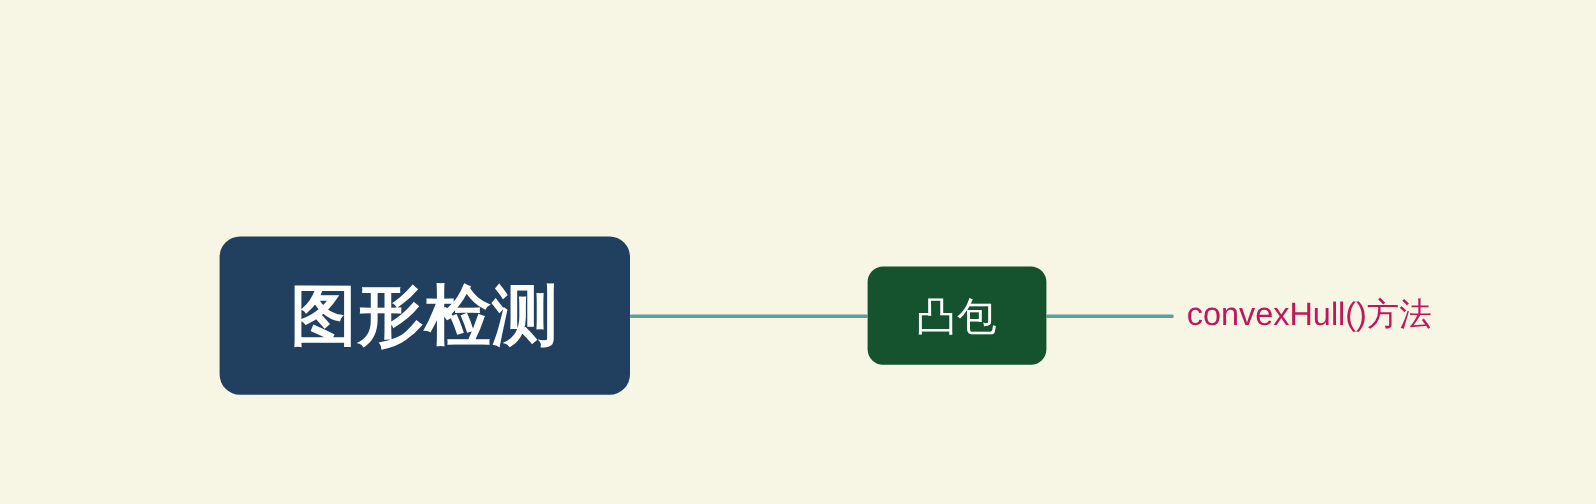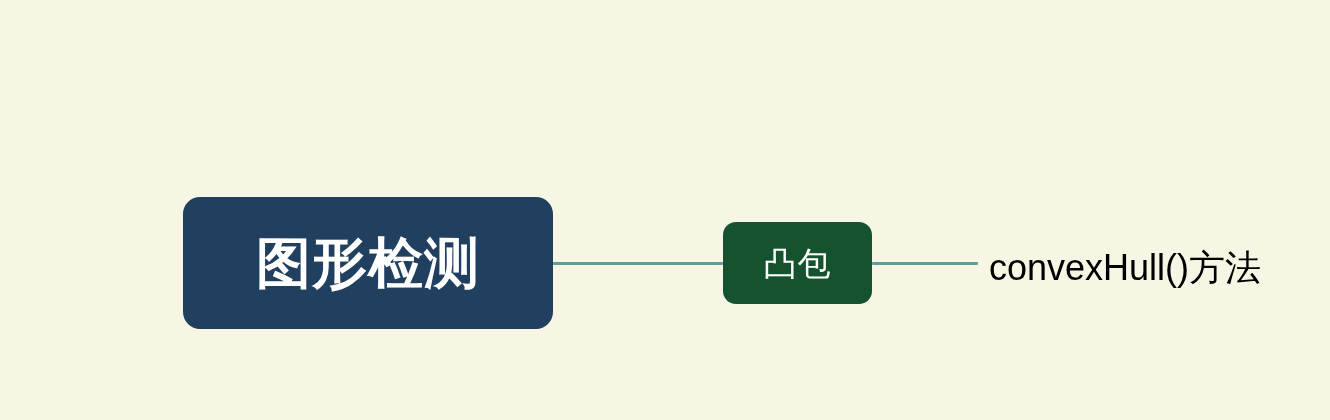--- a/index.html
+++ b/index.html
@@ -45,21 +45,21 @@
     display: flex;
     align-items: center;
     justify-content: center;
     color: #ffffff;
     white-space: nowrap;
   }
 
   #node-root {
     left: 183px;
     top: 197px;
-    width: 370px;
+    width: 342px;
     height: 132px;
     background: #21405f;
     border-radius: 17px;
   }
   #node-root .node-label {
     font-size: 55px;
     font-weight: 700;
     letter-spacing: 1px;
     line-height: 1;
   }
@@ -77,22 +77,22 @@
     font-weight: 400;
     letter-spacing: 1px;
     line-height: 1;
   }
 
   
   #leaf-convexhull {
     position: absolute;
     left: 989px;
     top: 248px;
-    color: #000000;
-    font-size: 36px;
+    color: #be185d;
+    font-size: 27px;
     font-weight: 400;
     line-height: 1.1;
     white-space: nowrap;
   }
 </style>
 </head>
 <body>
 
 <div id="mindmap-canvas">
 

